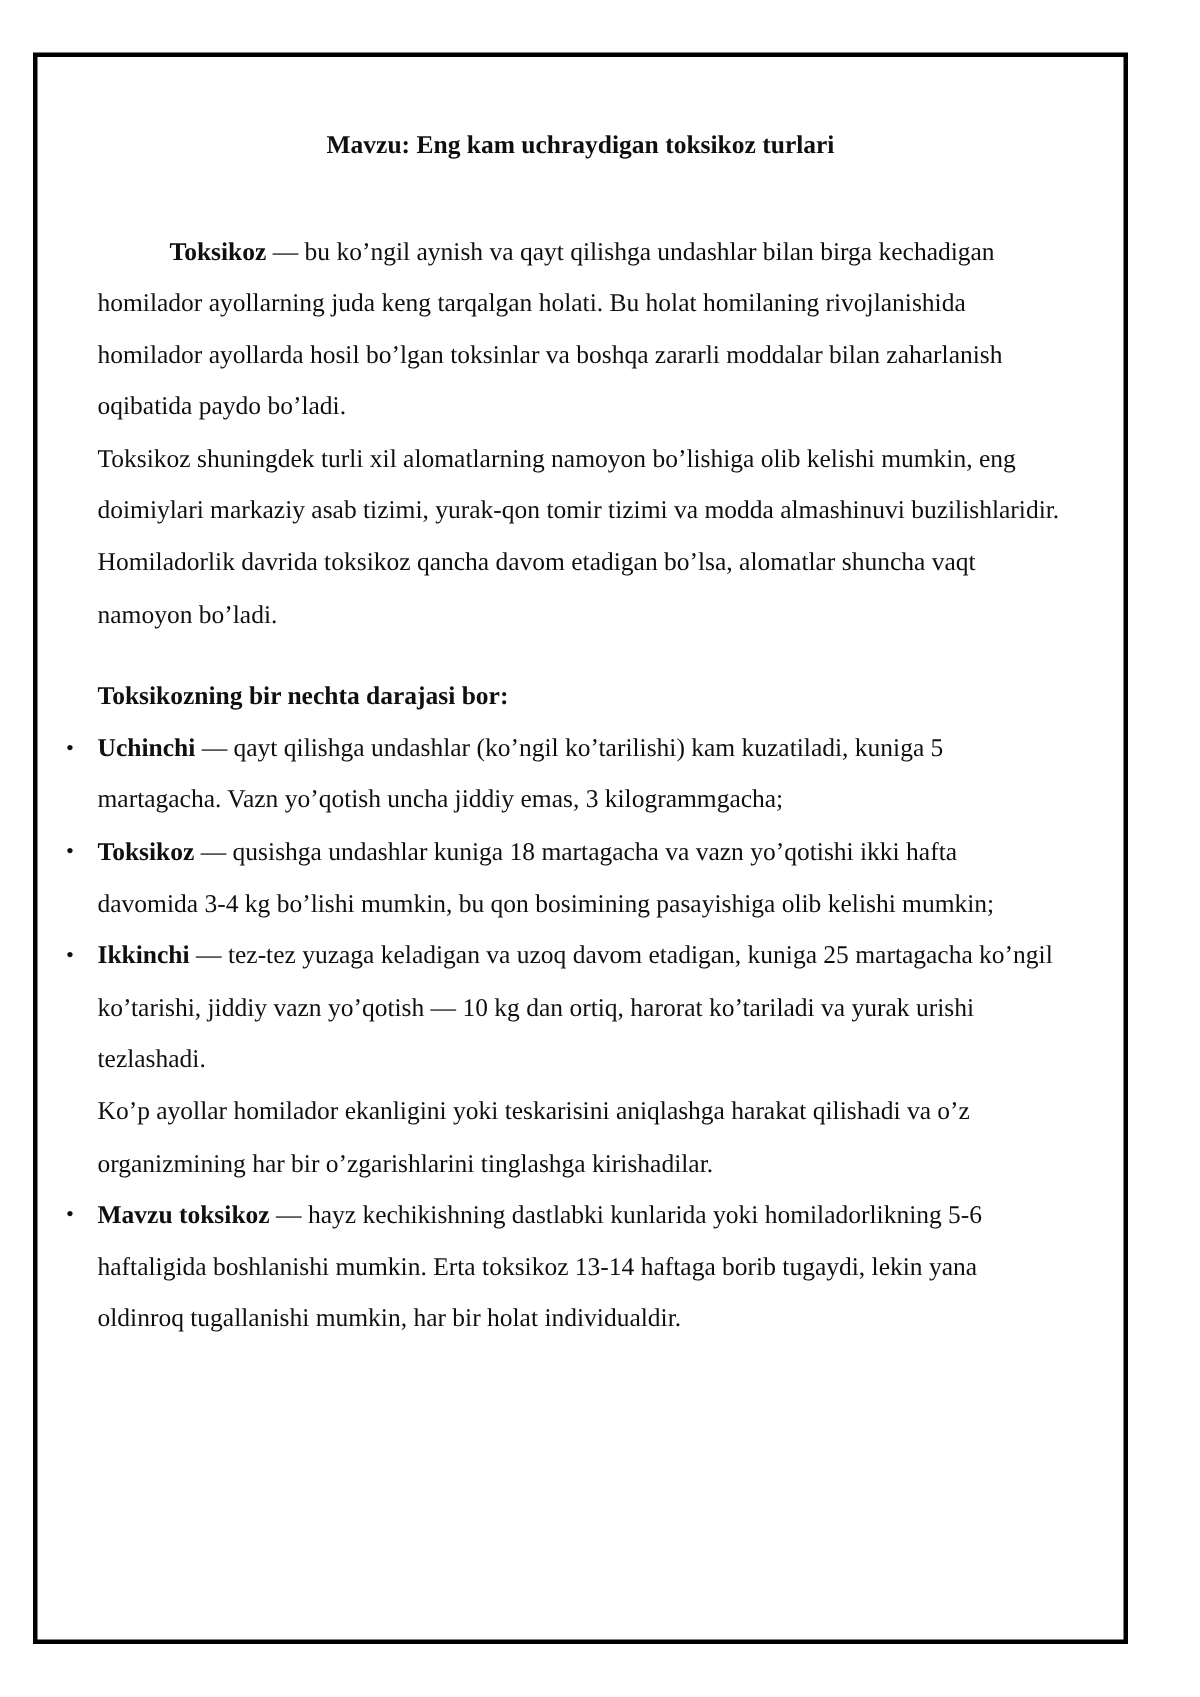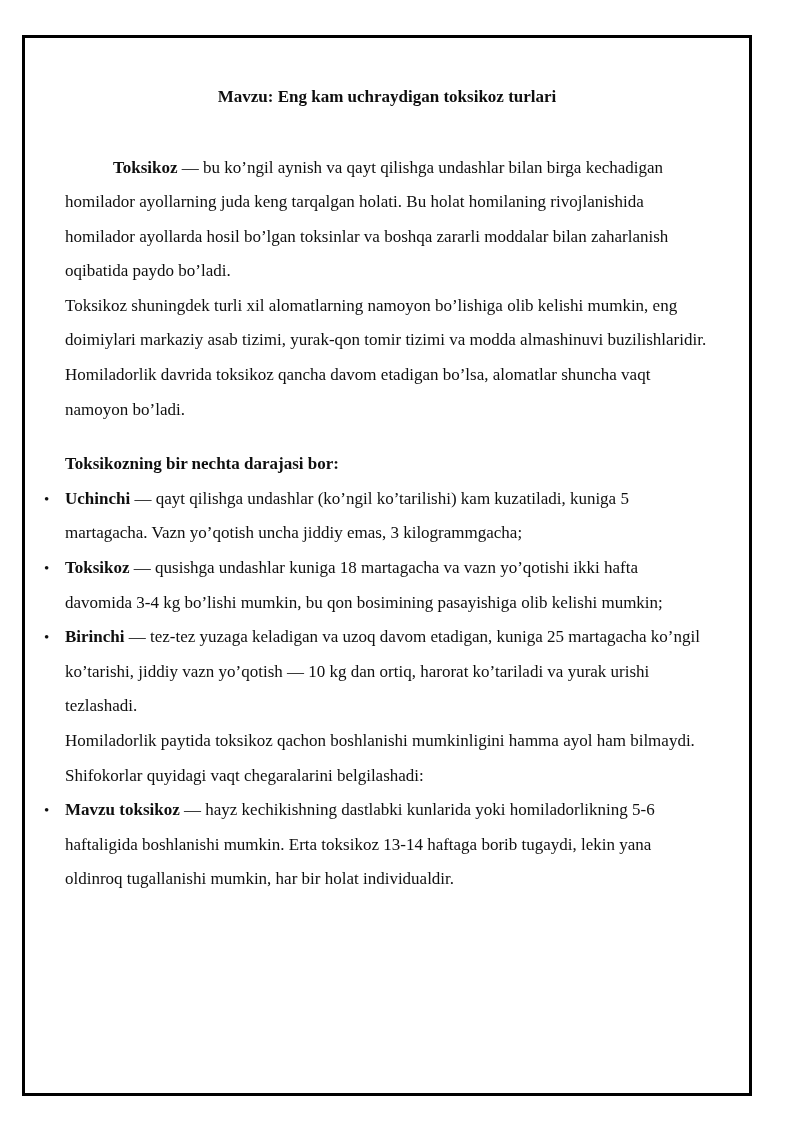--- a/index.html
+++ b/index.html
@@ -54,17 +54,17 @@
 
 <div class="page-frame">
   <div class="doc-title">Mavzu: Eng kam uchraydigan toksikoz turlari</div>
   <div>
 
   <div class="block paragraph indent-first"><span class="seg-bold ">Toksikoz</span><span class=""> — bu ko’ngil aynish va qayt qilishga undashlar bilan birga kechadigan homilador ayollarning juda keng tarqalgan holati. Bu holat homilaning rivojlanishida homilador ayollarda hosil bo’lgan toksinlar va boshqa zararli moddalar bilan zaharlanish oqibatida paydo bo’ladi.</span></div>
       <div class="block paragraph"><span class="">Toksikoz shuningdek turli xil alomatlarning namoyon bo’lishiga olib kelishi mumkin, eng doimiylari markaziy asab tizimi, yurak-qon tomir tizimi va modda almashinuvi buzilishlaridir. </span><span class="seg-underline">Homiladorlik davrida</span><span class=""> toksikoz qancha davom etadigan bo’lsa, alomatlar shuncha vaqt namoyon bo’ladi.</span></div>
       <div class="block heading space-before"><span class="">Toksikozning bir nechta darajasi bor:</span></div>
       <div class="block bullet"><span class="bullet-marker">•</span><span class="seg-bold ">Uchinchi</span><span class=""> — qayt qilishga undashlar (ko’ngil ko’tarilishi) kam kuzatiladi, kuniga 5 martagacha. Vazn yo’qotish uncha jiddiy emas, 3 kilogrammgacha;</span></div>
       <div class="block bullet"><span class="bullet-marker">•</span><span class="seg-bold ">Toksikoz</span><span class=""> — qusishga undashlar kuniga 18 martagacha va vazn yo’qotishi ikki hafta davomida 3-4 kg bo’lishi mumkin, bu qon bosimining pasayishiga olib kelishi mumkin;</span></div>
-      <div class="block bullet"><span class="bullet-marker">•</span><span class="seg-bold ">Birinchi</span><span class=""> — tez-tez yuzaga keladigan va uzoq davom etadigan, kuniga 25 martagacha ko’ngil ko’tarishi, jiddiy vazn yo’qotish — 10 kg dan ortiq, harorat ko’tariladi va yurak urishi tezlashadi.</span></div>
-      <div class="block paragraph"><span class="">Homiladorlik paytida toksikoz qachon boshlanishi mumkinligini hamma ayol ham bilmaydi. Shifokorlar quyidagi vaqt chegaralarini belgilashadi:</span></div>
+      <div class="block bullet"><span class="bullet-marker">•</span><span class="seg-bold ">Ikkinchi</span><span class=""> — tez-tez yuzaga keladigan va uzoq davom etadigan, kuniga 25 martagacha ko’ngil ko’tarishi, jiddiy vazn yo’qotish — 10 kg dan ortiq, harorat ko’tariladi va yurak urishi tezlashadi.</span></div>
+      <div class="block paragraph"><span class="">Ko’p ayollar homilador ekanligini yoki teskarisini aniqlashga harakat qilishadi va o’z organizmining har bir o’zgarishlarini tinglashga kirishadilar.</span></div>
       <div class="block bullet"><span class="bullet-marker">•</span><span class="seg-bold ">Mavzu toksikoz</span><span class=""> — hayz kechikishning dastlabki kunlarida yoki homiladorlikning 5-6 haftaligida boshlanishi mumkin. Erta toksikoz 13-14 haftaga borib tugaydi, lekin yana oldinroq tugallanishi mumkin, har bir holat individualdir.</span></div>
     </div>
 </div>
 
 </body></html>

